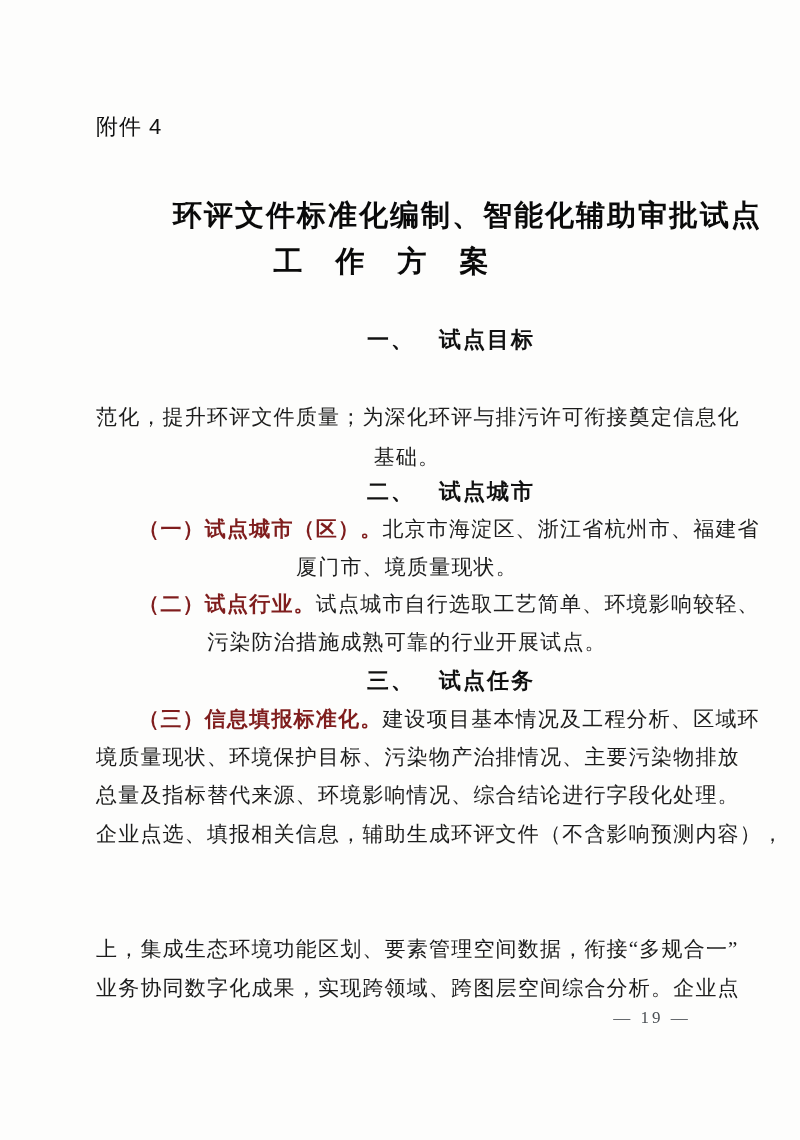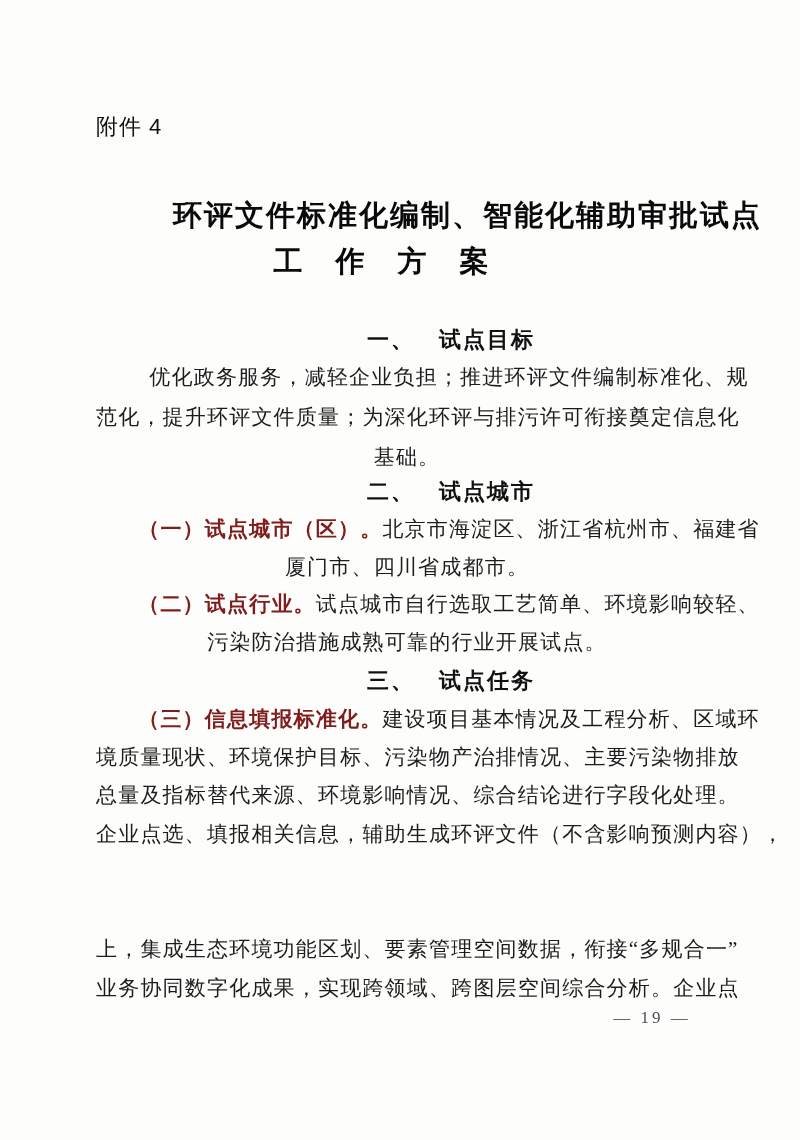--- a/index.html
+++ b/index.html
@@ -73,31 +73,30 @@
 
   <div class="title title-line2">
     <span>工</span>
     <span>作</span>
     <span>方</span>
     <span>案</span>
   </div>
 
   <div class="line h1" style="top:327px"><span>一、　试点目标</span></div>
 
-  <div class="line indent" style="top:364px"><span class="lead"></span><span>优化政务服务，减轻企业负担；推进环评文件编制标准化、规</span></div>
 
   <div class="line" style="top:404px"><span>范化，提升环评文件质量；为深化环评与排污许可衔接奠定信息化</span></div>
 
   <div class="line" style="top:444px"><span>基础。</span></div>
 
   <div class="line h1" style="top:479px"><span>二、　试点城市</span></div>
 
   <div class="line indent" style="top:516px"><span class="lead">（一）试点城市（区）。</span><span>北京市海淀区、浙江省杭州市、福建省</span></div>
 
-  <div class="line" style="top:554px"><span>厦门市、四川省成都市。</span></div>
+  <div class="line" style="top:554px"><span>厦门市、境质量现状。</span></div>
 
   <div class="line indent" style="top:591px"><span class="lead">（二）试点行业。</span><span>试点城市自行选取工艺简单、环境影响较轻、</span></div>
 
   <div class="line" style="top:629px"><span>污染防治措施成熟可靠的行业开展试点。</span></div>
 
   <div class="line h1" style="top:668px"><span>三、　试点任务</span></div>
 
   <div class="line indent" style="top:706px"><span class="lead">（三）信息填报标准化。</span><span>建设项目基本情况及工程分析、区域环</span></div>
 
   <div class="line" style="top:744px"><span>境质量现状、环境保护目标、污染物产治排情况、主要污染物排放</span></div>

